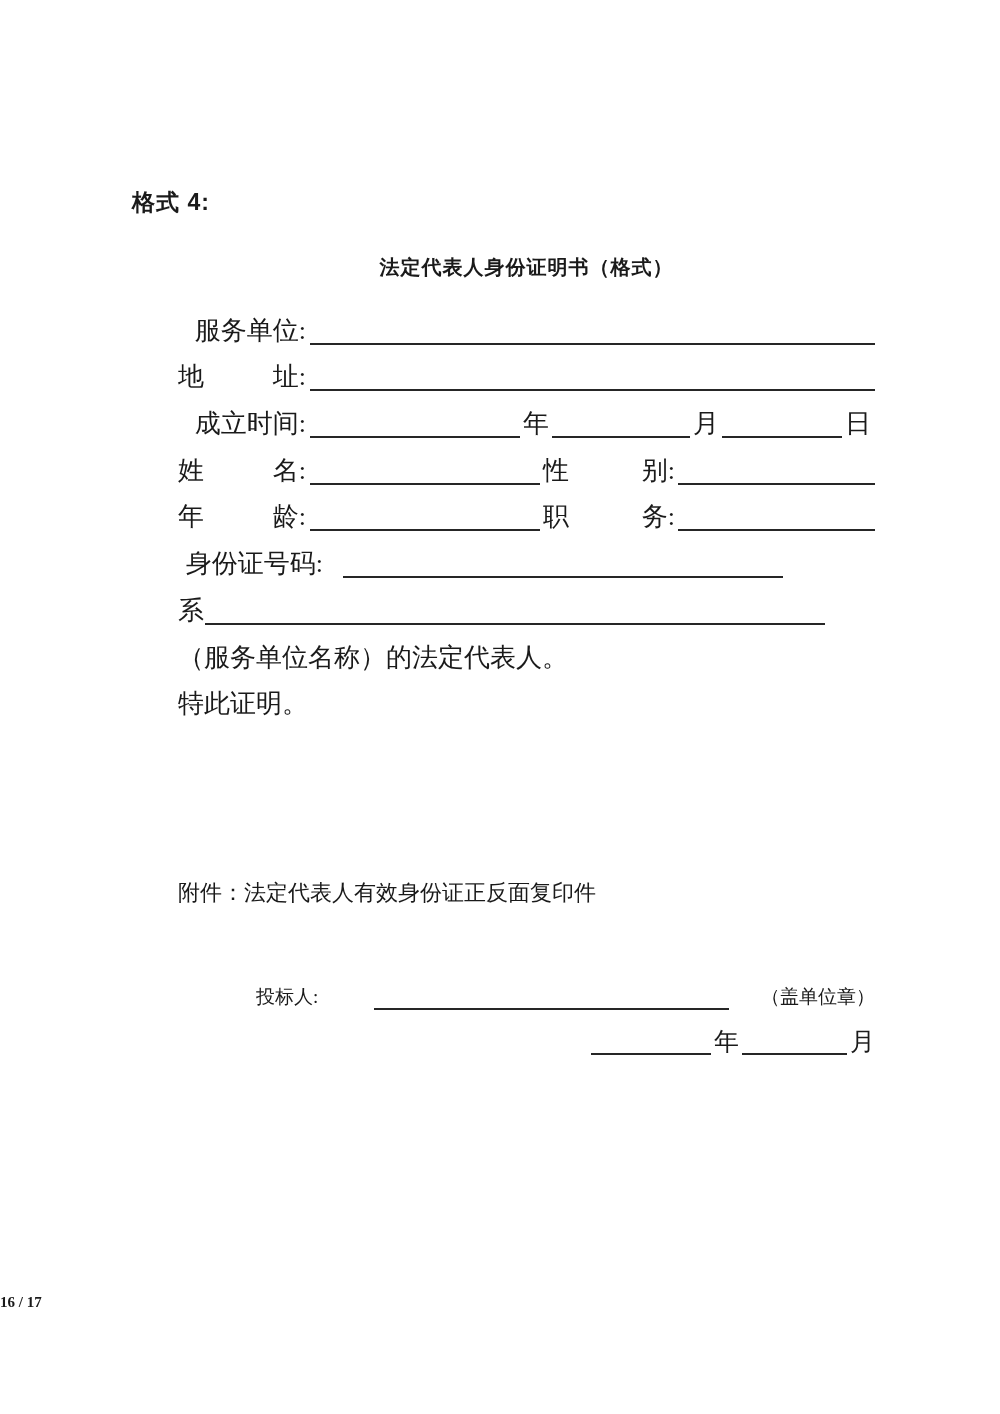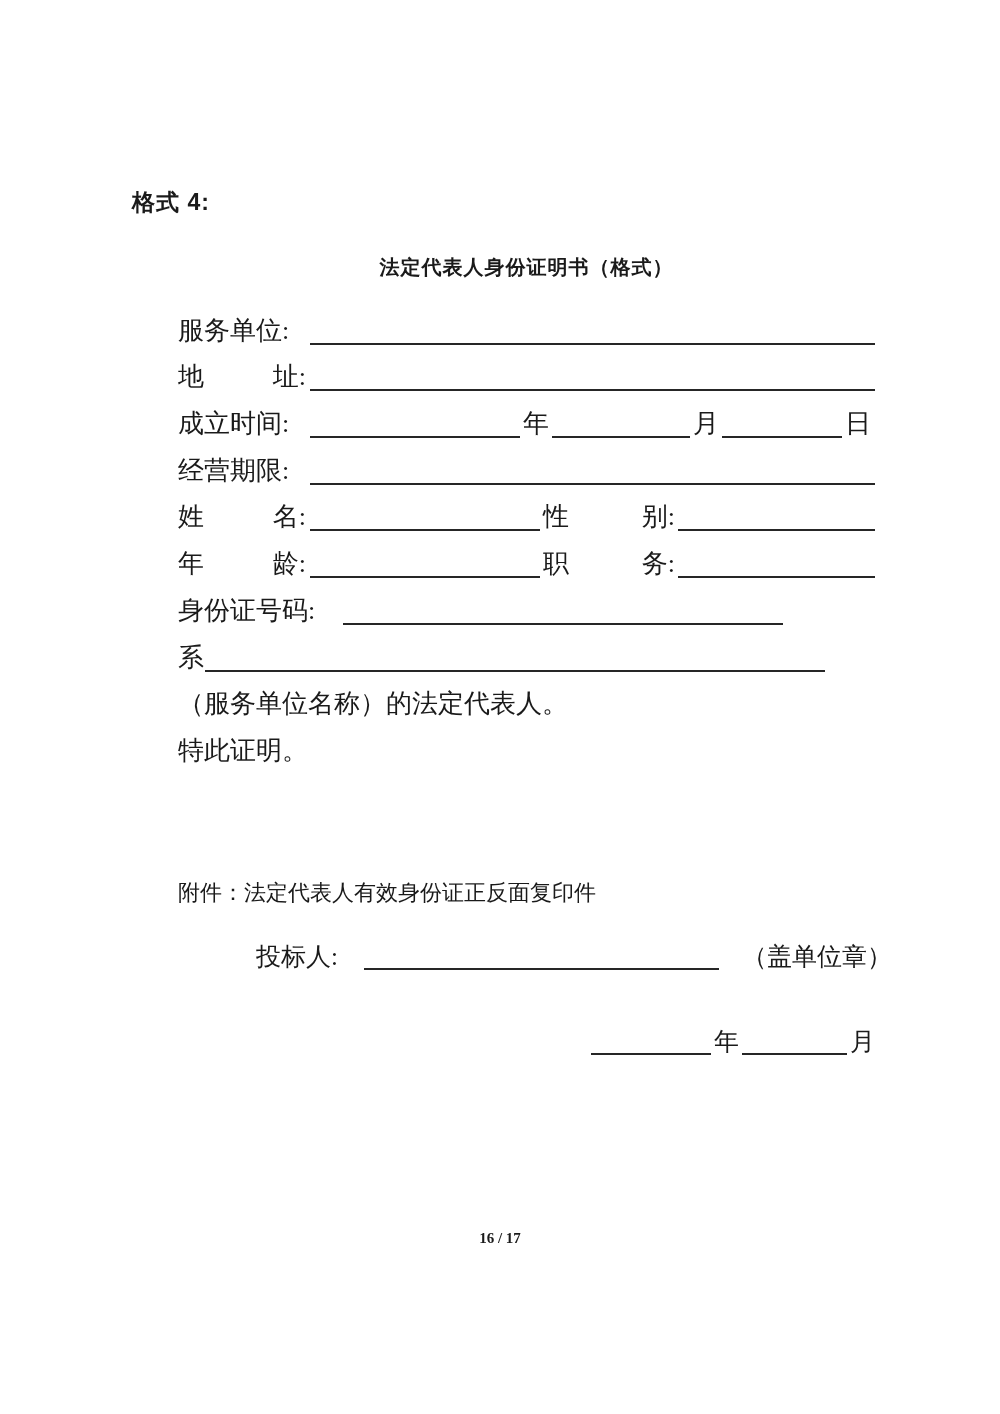--- a/index.html
+++ b/index.html
@@ -41,21 +41,21 @@
     top: 301px;
     width: 697px;
   }
   .form-row {
     display: flex;
     align-items: flex-end;
     height: 46.7px;
     font-size: 26px;
     white-space: nowrap;
   }
-  .lbl { line-height: 34px; flex: none; }
+  .lbl { line-height: 34px; flex: none; text-align: right; }
   .w4 { width: 128px; }
   .w5 { width: 145px; }
   .justify { display: inline-flex; justify-content: space-between; }
   .blank {
     border-bottom: 2px solid #262626;
     height: 34px;
     margin-bottom: 3px;
     margin-left: 3px;
     flex: none;
   }
@@ -77,26 +77,26 @@
     position: absolute;
     left: 178px;
     top: 877px;
     font-size: 22px;
     line-height: 32px;
     white-space: nowrap;
   }
   .sig-row {
     position: absolute;
     left: 178px;
-    top: 926px;
+    top: 966px;
     width: 697px;
     height: 47px;
     display: flex;
     align-items: flex-end;
-    font-size: 25px;
+    font-size: 19px;
     white-space: nowrap;
     justify-content: space-between;
   }
   .sig-row .lbl-bidder { line-height: 33px; width: 100px; margin-left: 78px; flex: none; }
   .sig-row .seal { line-height: 33px; margin-left: 23px; flex: none; }
   .date-row {
     position: absolute;
     left: 178px;
     top: 1014px;
     width: 697px;
@@ -105,23 +105,22 @@
     justify-content: flex-end;
     align-items: flex-end;
     font-size: 25px;
     white-space: nowrap;
   }
   .date-row .suffix { line-height: 33px; }
   .date-row .blank { height: 33px; }
   .page-footer {
     position: absolute;
     left: 0;
-    top: 1228px;
+    top: 1292px;
     width: 100%;
-    text-align: center;
     font-weight: 700;
     font-size: 15px;
     line-height: 20px;
   }
 </style>
 </head>
 <body>
 
 <div class="page">
 
@@ -148,24 +147,20 @@
     <div class="form-row">
       <span class="lbl w4">成立时间:</span>
       <span class="blank first b210"></span>
       <span class="suffix">年</span>
       <span class="blank b138"></span>
       <span class="suffix">月</span>
       <span class="blank b120"></span>
       <span class="suffix">日</span>
     </div>
 
-    <div class="form-row">
-      <span class="lbl w4">经营期限:</span>
-      <span class="blank first fill"></span>
-    </div>
 
     <div class="form-row">
       <span class="lbl w4 justify">
         <span>姓</span>
         <span>名:</span>
       </span>
       <span class="blank first b230"></span>
       <span class="lbl mid justify">
         <span>性</span>
         <span>别:</span>

